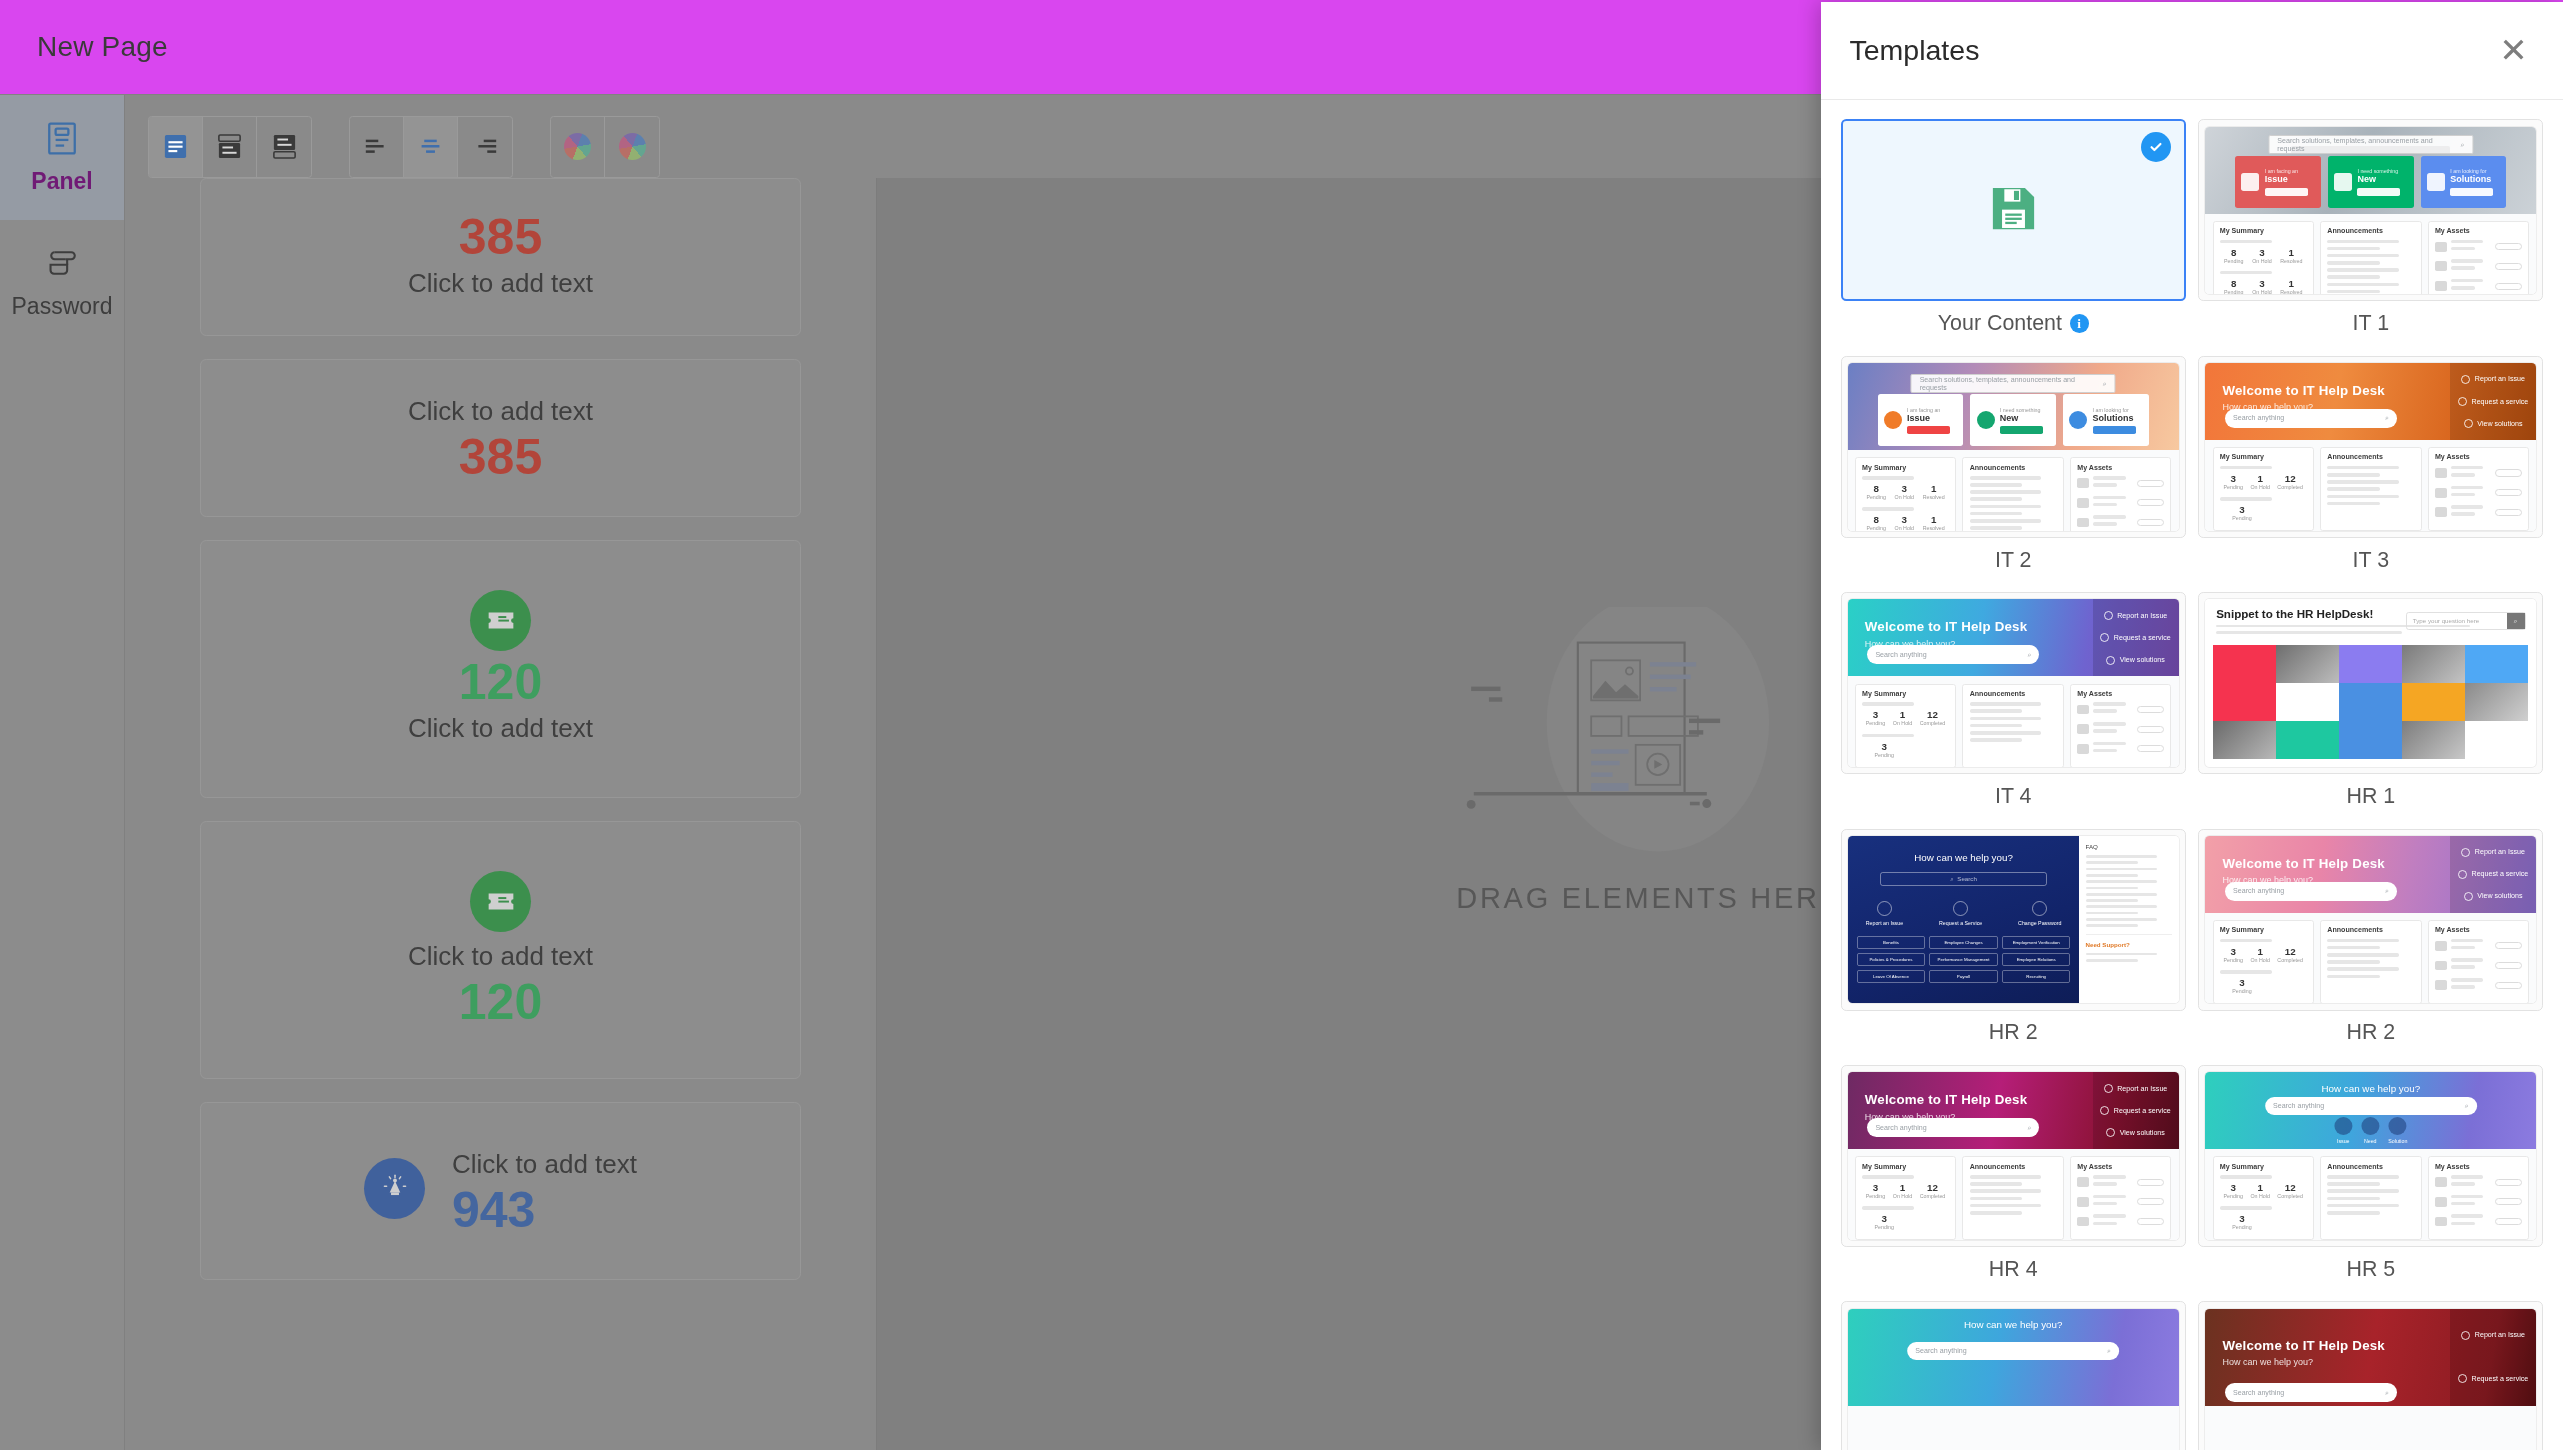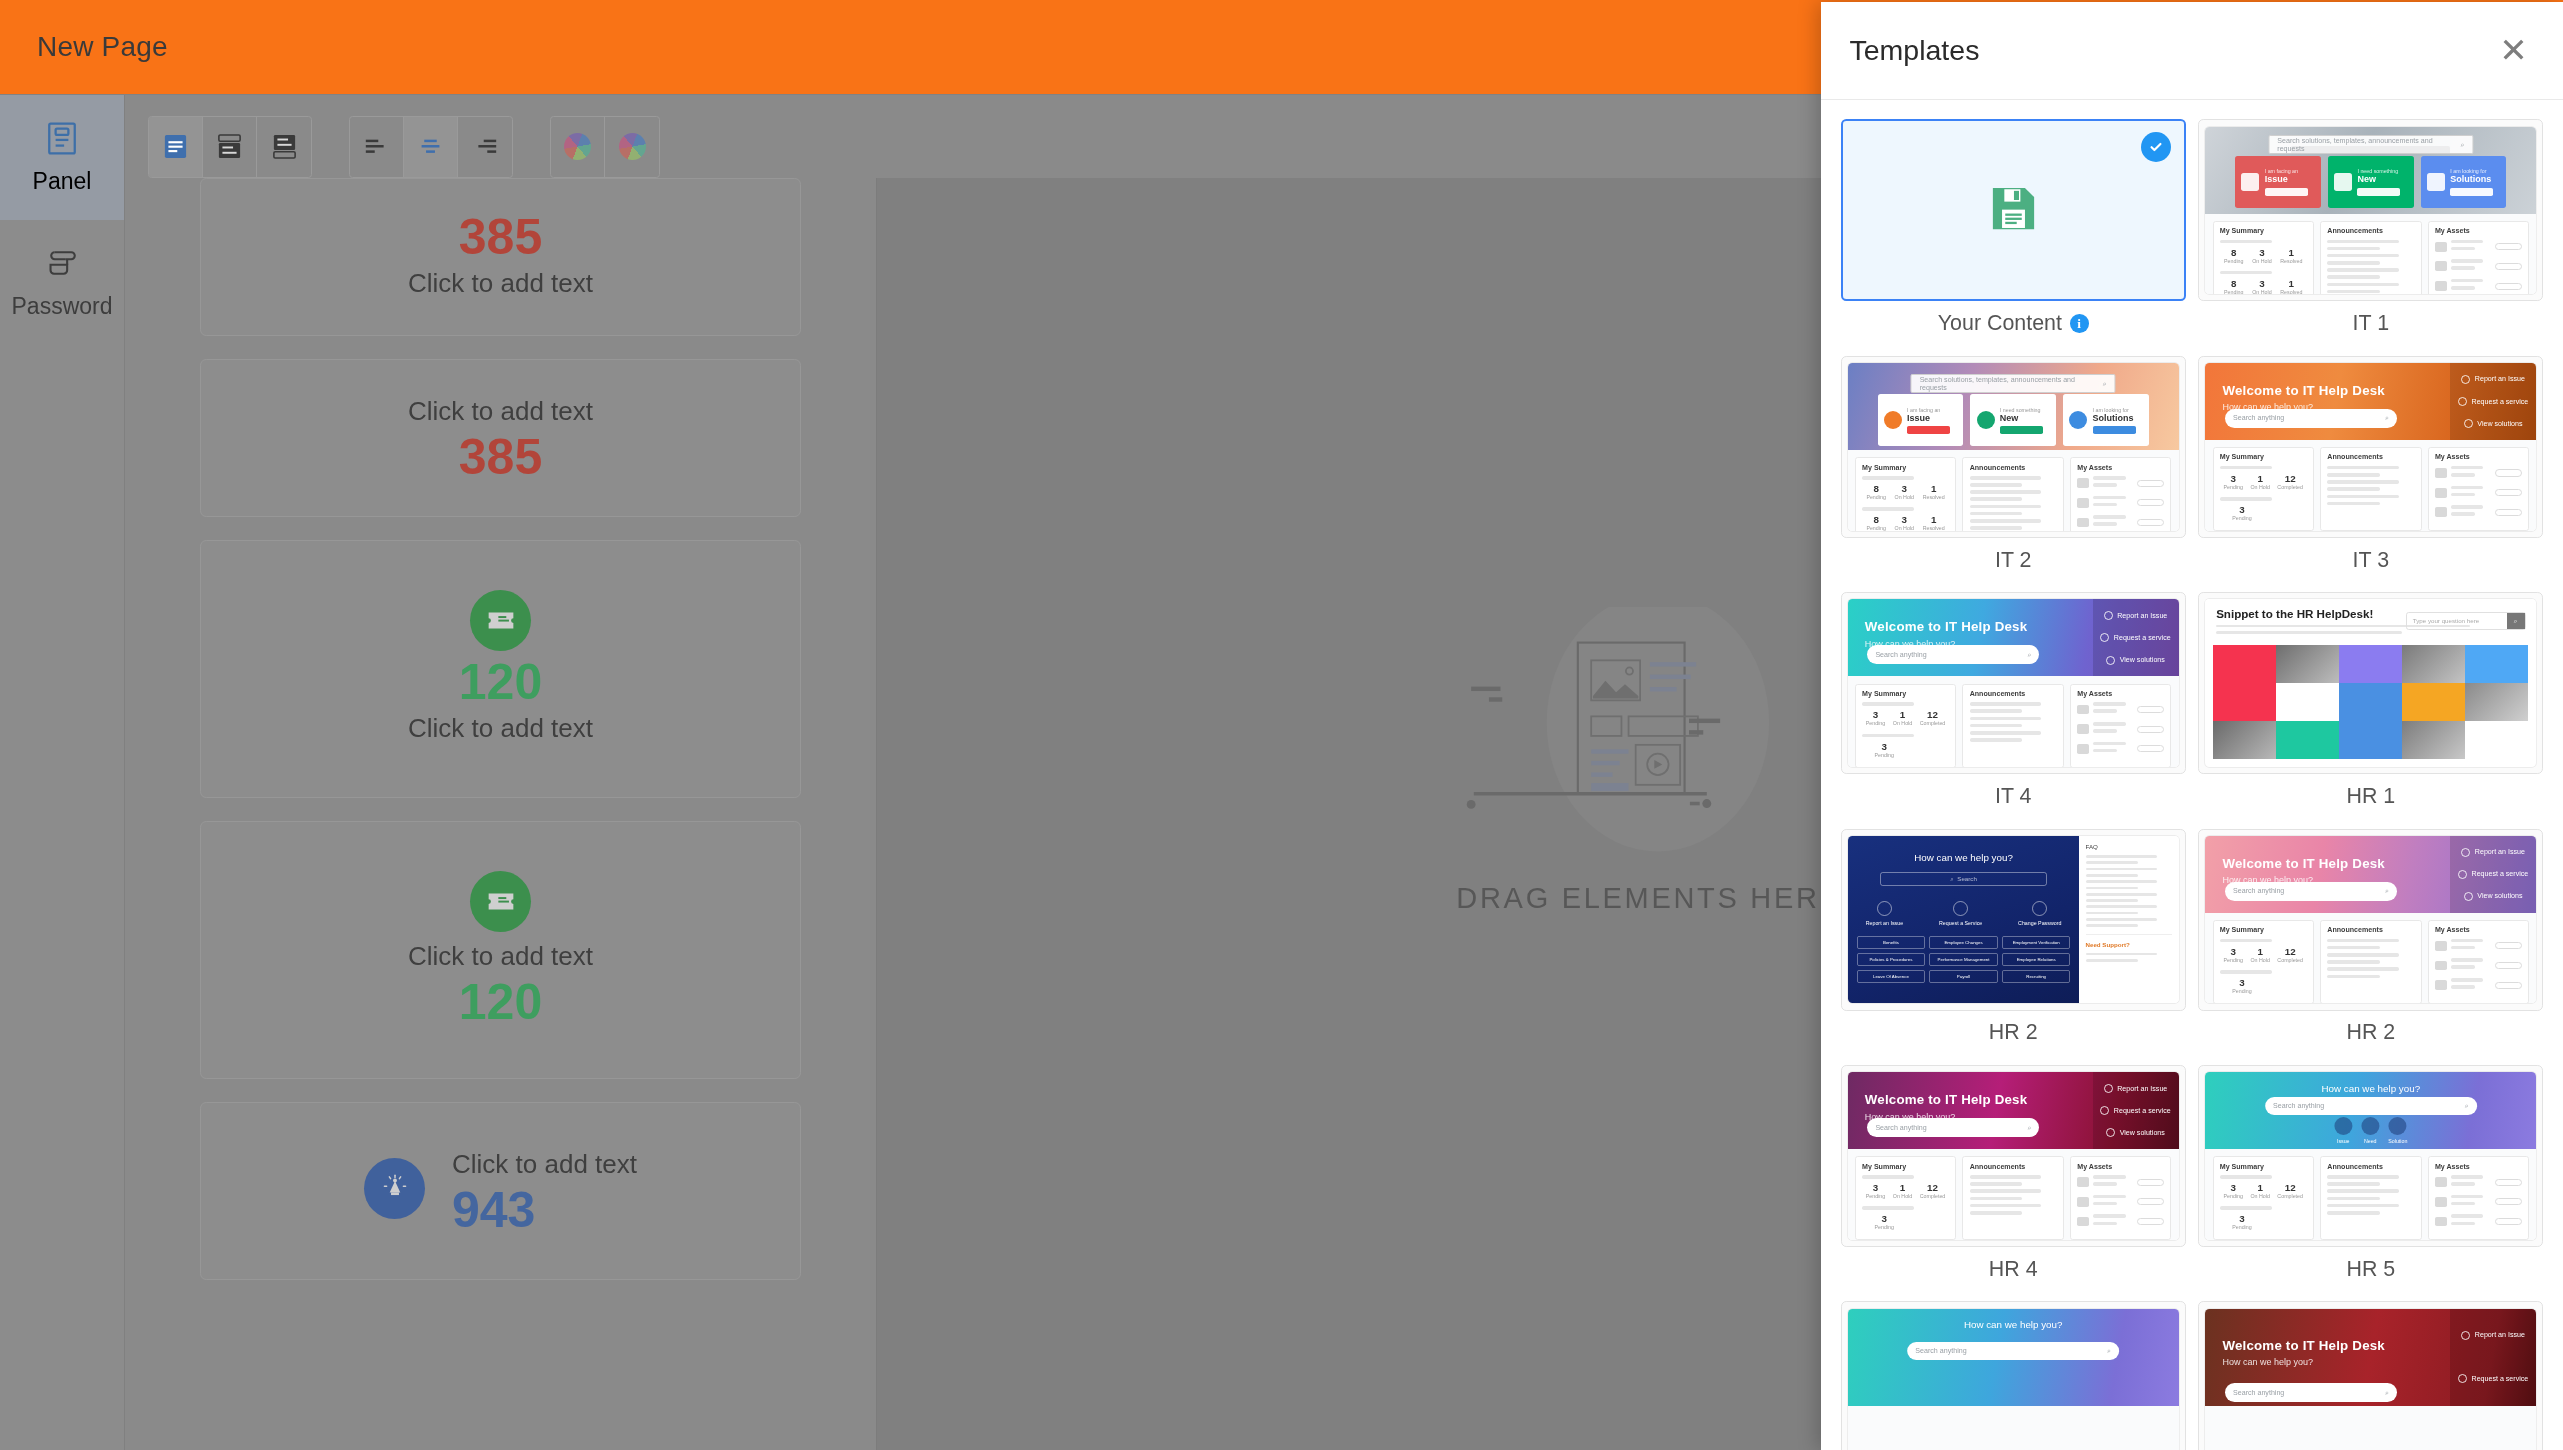--- a/index.html
+++ b/index.html
@@ -10,21 +10,21 @@
     background: #8a8a8a;
   }
 
   
   #app-shell {
     position: absolute; inset: 0;
     background: #8a8a8a;
   }
   .topbar {
     position: absolute; top: 0; left: 0; right: 0; height: 95px;
-    background: #f97316;
+    background: #d946ef;
     border-bottom: 0.9px solid #828282;
     display: flex; align-items: center;
   }
   .topbar-title {
     margin-left: 37px;
     font-size: 28px;
     color: #3a3a3a;
     letter-spacing: 0.2px;
   }
   .topbar-right {
@@ -58,21 +58,21 @@
     height: 125px;
     display: flex; flex-direction: column;
     align-items: center; justify-content: center;
     gap: 10.7px;
     cursor: pointer;
   }
   .rail-item.active { background: #959ba4; }
   .rail-item .rail-label {
     font-size: 23px; color: #3d3d3d;
   }
-  .rail-item.active .rail-label { color: #000000; }
+  .rail-item.active .rail-label { color: #701a75; font-weight: bold; }
   .rail-icon { width: 34px; height: 37px; }
 
   
   .canvas-area {
     position: absolute; left: 125px; top: 95px; right: 0; bottom: 0;
     background: #8a8a8a;
   }
   .toolbar {
     position: absolute; left: 23px; top: 20.5px;
     display: flex; align-items: center; gap: 37px;

